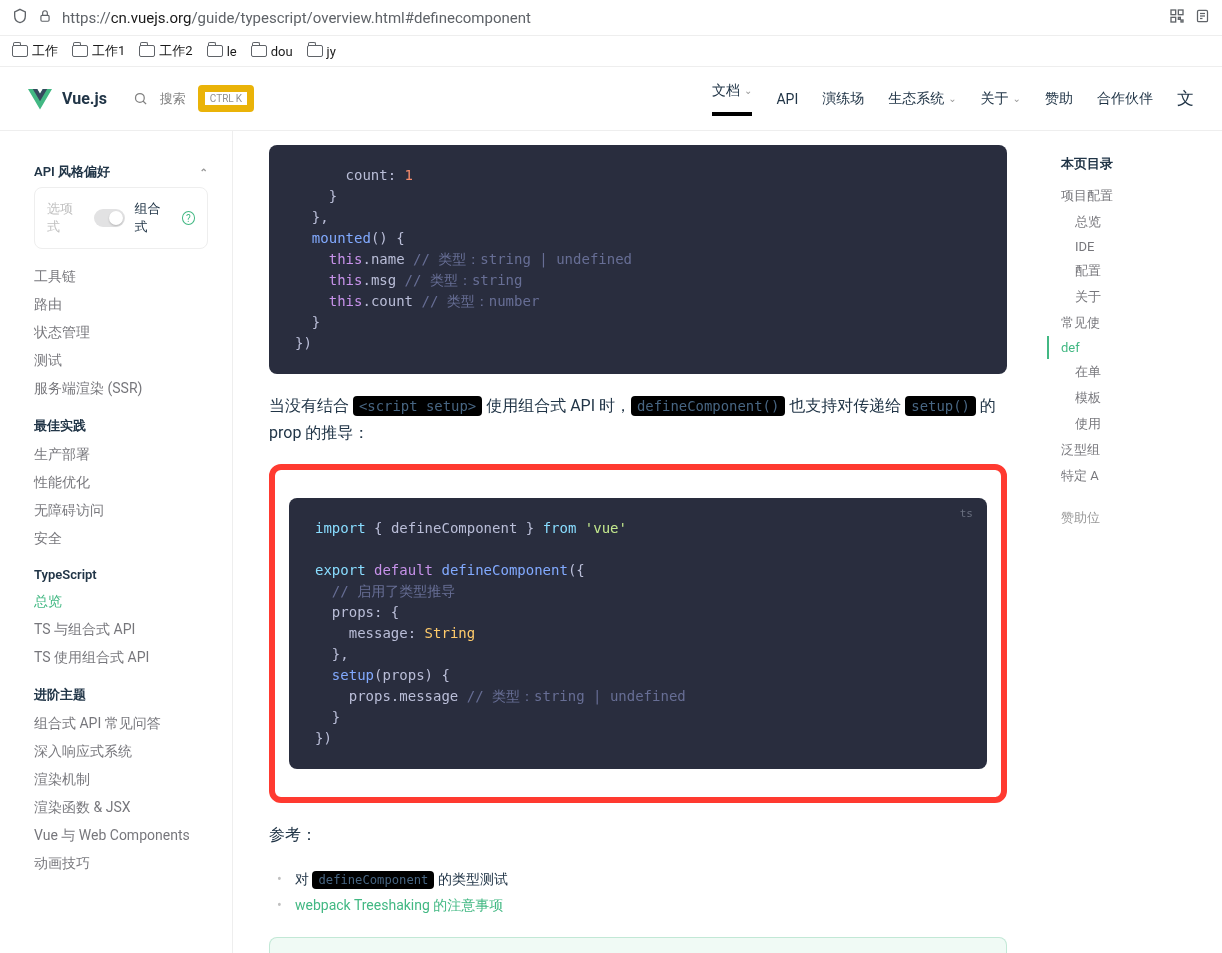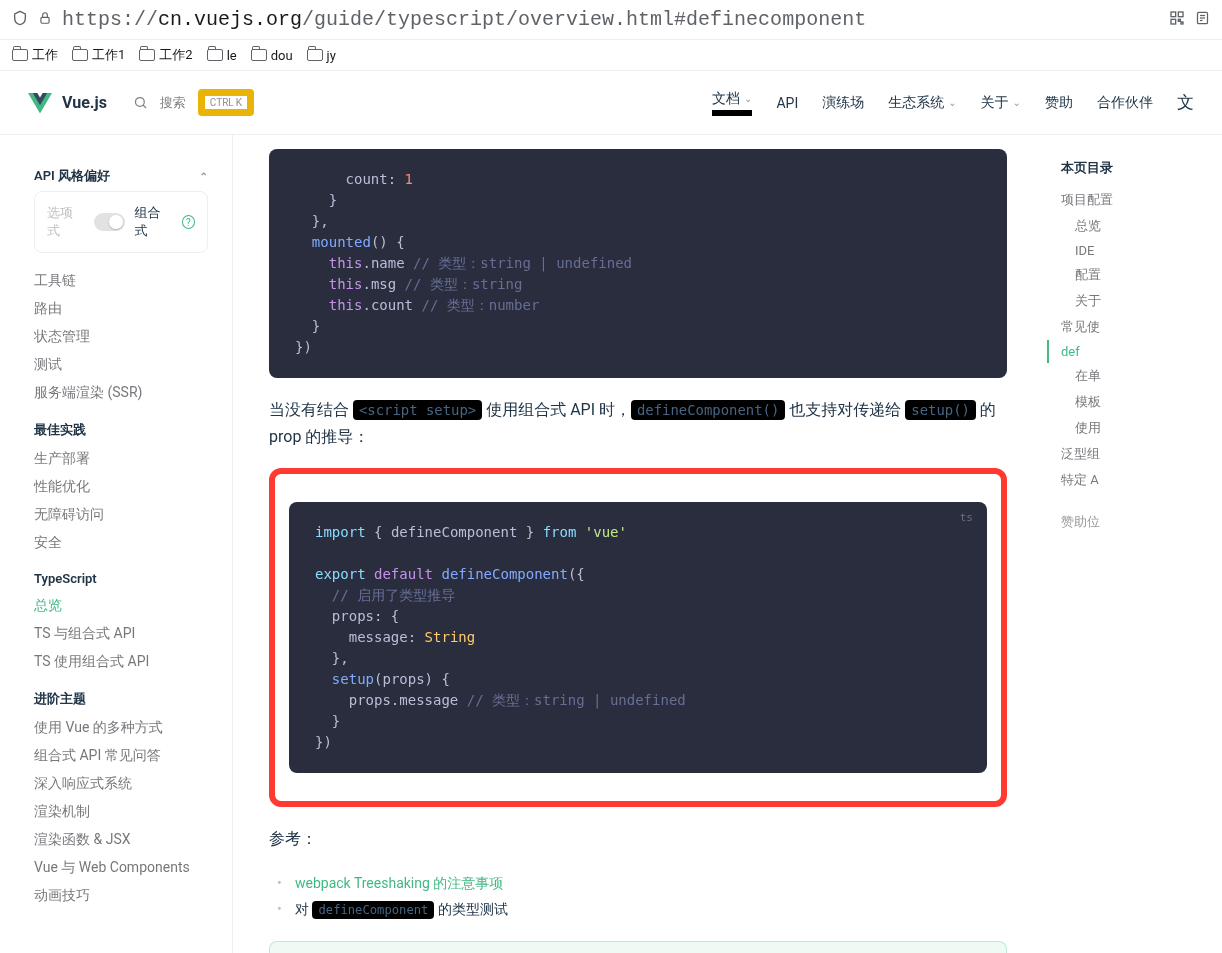--- a/index.html
+++ b/index.html
@@ -1,36 +1,36 @@
 <!DOCTYPE html>
 <html><head>
 <meta charset="utf-8">
 <style>
 * { margin: 0; padding: 0; box-sizing: border-box; }
 body { font-family: -apple-system, BlinkMacSystemFont, "Segoe UI", Roboto, sans-serif; font-size: 14px; color: #213547; background: #fff; }
 
 .browser-bar { display: flex; align-items: center; padding: 8px 12px; gap: 10px; border-bottom: 1px solid #eee; }
 .browser-bar .icon-btn { color: #5f6368; cursor: pointer; }
-.url-bar { flex: 1; color: #5f6368; font-size: 20px; font-family: Liberation Mono, monospace; }
+.url-bar { flex: 1; color: #5f6368; font-size: 15px; }
 .url-bar .domain { color: #1a1a1a; }
 
 .bookmarks-bar { display: flex; align-items: center; padding: 6px 12px; gap: 14px; border-bottom: 1px solid #eee; font-size: 13px; color: #1a1a1a; }
 .bookmark { display: flex; align-items: center; gap: 4px; cursor: pointer; }
 .folder-icon { width: 16px; height: 12px; border: 1.5px solid #5f6368; border-radius: 2px; display: inline-block; position: relative; }
 .folder-icon::before { content: ''; position: absolute; top: -4px; left: 0; width: 6px; height: 3px; border: 1.5px solid #5f6368; border-bottom: none; border-radius: 2px 2px 0 0; }
 
 .header { display: flex; align-items: center; padding: 14px 28px; border-bottom: 1px solid #eee; }
 .logo { display: flex; align-items: center; gap: 10px; }
 .logo svg { width: 24px; height: 24px; }
 .logo-text { font-size: 16px; font-weight: 700; color: #213547; }
 .search-box { display: flex; align-items: center; gap: 12px; margin-left: 26px; color: #808080; font-size: 13px; padding: 4px 0; }
 .search-shortcut { border: 7px solid #eab308; border-radius: 4px; padding: 1px 5px; font-size: 10px; color: #909090; display:inline-flex; align-items:center; gap:2px;}
 .nav { margin-left: auto; display: flex; gap: 24px; align-items: center; font-size: 14px; }
 .nav-item { cursor: pointer; display: flex; align-items: center; gap: 4px; }
-.nav-active { color: #213547; border-bottom: 6px solid #000000; padding-bottom: 2px; text-align: right;}
+.nav-active { color: #213547; border-bottom: 4px solid #000000; padding-bottom: 12px; text-align: right;}
 .chevron { font-size: 10px; color: #999; }
 .lang-icon { font-size: 17px; }
 
 .layout { display: flex; }
 .sidebar { width: 233px; padding: 18px 24px 18px 34px; border-right: 1px solid #eee; overflow-y: auto; height: calc(100vh - 130px); }
 .sidebar-section-title { font-size: 13px; font-weight: 600; color: #213547; margin: 14px 0 6px; display: flex; align-items: center; justify-content: space-between; }
 .sidebar-item { font-size: 14px; color: #3c3c43b3; padding: 5px 0; cursor: pointer; }
 .sidebar-item.active { color: #42b883; font-weight: 500; }
 .api-pref { border: 1px solid #eee; border-radius: 8px; padding: 12px; display: flex; align-items: center; gap: 10px; margin-bottom: 14px;}
 .api-pref .opt { font-size: 13px; color: #c0c0c0; }
@@ -195,21 +195,20 @@
         <div class="sidebar-section-title">最佳实践</div>
         <div class="sidebar-item">生产部署</div>
         <div class="sidebar-item">性能优化</div>
         <div class="sidebar-item">无障碍访问</div>
         <div class="sidebar-item">安全</div>
         <div class="sidebar-section-title">TypeScript</div>
         <div class="sidebar-item active">总览</div>
         <div class="sidebar-item">TS 与组合式 API</div>
         <div class="sidebar-item">TS 使用组合式 API</div>
         <div class="sidebar-section-title">进阶主题</div>
-        <div class="sidebar-item">使用 Vue 的多种方式</div>
         <div class="sidebar-item">组合式 API 常见问答</div>
         <div class="sidebar-item">深入响应式系统</div>
         <div class="sidebar-item">渲染机制</div>
         <div class="sidebar-item">渲染函数 &amp; JSX</div>
         <div class="sidebar-item">Vue 与 Web Components</div>
         <div class="sidebar-item">动画技巧</div>
       </div>
   </aside>
 
   <main class="main">
@@ -241,22 +240,22 @@
   <span class="punct">},</span>
   <span class="fn">setup</span><span class="punct">(</span>props<span class="punct">) {</span>
     props<span class="punct">.</span>message <span class="cm">// 类型：string | undefined</span>
   <span class="punct">}</span>
 <span class="punct">})</span></pre>
       </div>
     </div>
 
     <p class="prose">参考：</p>
     <ul class="ref-list">
+      <li><span>对 </span><code class="inline-code">defineComponent</code><span> 的类型测试</span></li>
       <li><a class="link">webpack Treeshaking 的注意事项</a></li>
-      <li><span>对 </span><code class="inline-code">defineComponent</code><span> 的类型测试</span></li>
     </ul>
 
     <div class="tip-box">
       
       
     </div>
   </main>
 
   <aside class="toc">
     <div class="toc-title">本页目录</div>

